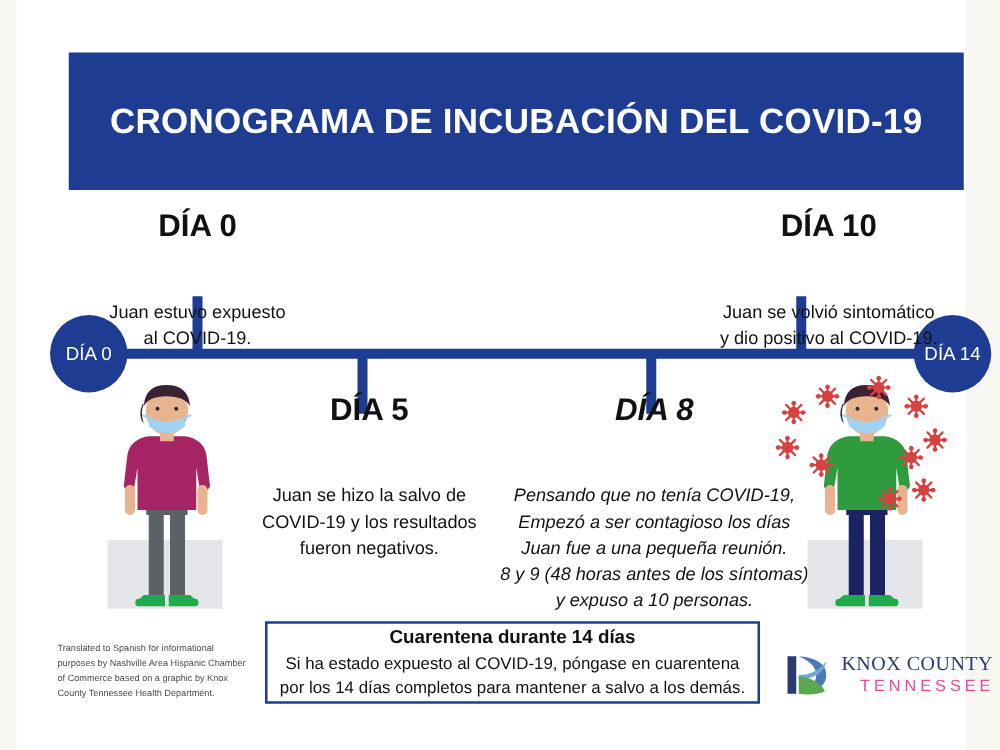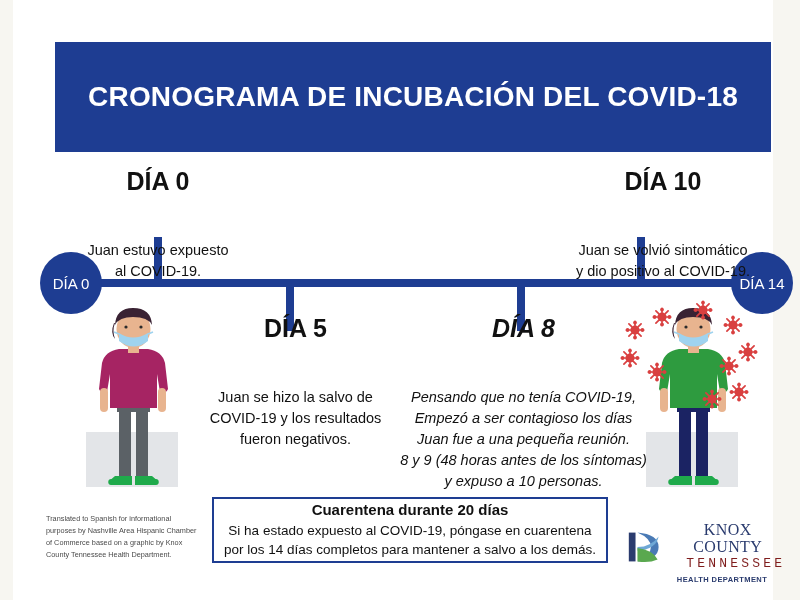--- a/index.html
+++ b/index.html
@@ -159,60 +159,60 @@
     line-height: 1.65;
   }
 
   
   .logo {
     position: absolute;
     left: 612px;
     top: 522px;
     width: 160px;
     display: flex;
-    flex-direction: column;
+    flex-direction: row;
     align-items: center;
   }
   .logo-row {
     display: flex;
     align-items: center;
   }
   .logo-words { margin-left: 7px; text-align: center; }
   .logo-knox {
     font-family: "Liberation Serif", serif;
     font-size: 16px;
     color: #2a3b6e;
     letter-spacing: 0.4px;
     line-height: 1.05;
   }
   .logo-tenn {
-    font-family: Liberation Mono, monospace;
+    font-family: Liberation Sans, sans-serif;
     font-size: 13px;
-    color: #7f1d1d;
+    color: #ec4899;
     letter-spacing: 3.2px;
     line-height: 1.2;
     margin-left: 16px;
   }
   .logo-dept {
     font-size: 7.5px;
     font-weight: bold;
     color: #2a3b6e;
     letter-spacing: 0.4px;
     margin-top: 4px;
     padding-left: 34px;
   }
 </style>
 </head>
 <body>
 
 <div id="canvas">
   <div class="sheet">
 
     <div class="banner">
-      <div class="banner-title">CRONOGRAMA DE INCUBACIÓN DEL COVID-18</div>
+      <div class="banner-title">CRONOGRAMA DE INCUBACIÓN DEL COVID-19</div>
     </div>
 
     <div class="tl-line"></div>
     <div class="tl-tick tick-up" style="left:141px;"></div>
     <div class="tl-tick tick-up" style="left:624px;"></div>
     <div class="tl-tick tick-down" style="left:273px;"></div>
     <div class="tl-tick tick-down" style="left:504px;"></div>
 
     <div class="tl-circle circle-left">
       <span>DÍA 0</span>
@@ -333,21 +333,21 @@
       <use href="#virion" x="40" y="72"></use>
       <use href="#virion" x="86" y="10"></use>
       <use href="#virion" x="116" y="25"></use>
       <use href="#virion" x="131" y="52"></use>
       <use href="#virion" x="112" y="66"></use>
       <use href="#virion" x="122" y="92"></use>
       <use href="#virion" x="95" y="99"></use>
     </svg>
 
     <div class="q-box">
-      <div class="q-title">Cuarentena durante 20 días</div>
+      <div class="q-title">Cuarentena durante 14 días</div>
       <div class="q-body">
         <div>Si ha estado expuesto al COVID-19, póngase en cuarentena</div>
         <div>por los 14 días completos para mantener a salvo a los demás.</div>
       </div>
     </div>
 
     <div class="attrib">Translated to Spanish for informational purposes by Nashville Area Hispanic Chamber of Commerce based on a graphic by Knox County Tennessee Health Department.</div>
 
     <div class="logo">
       <div class="logo-row">

